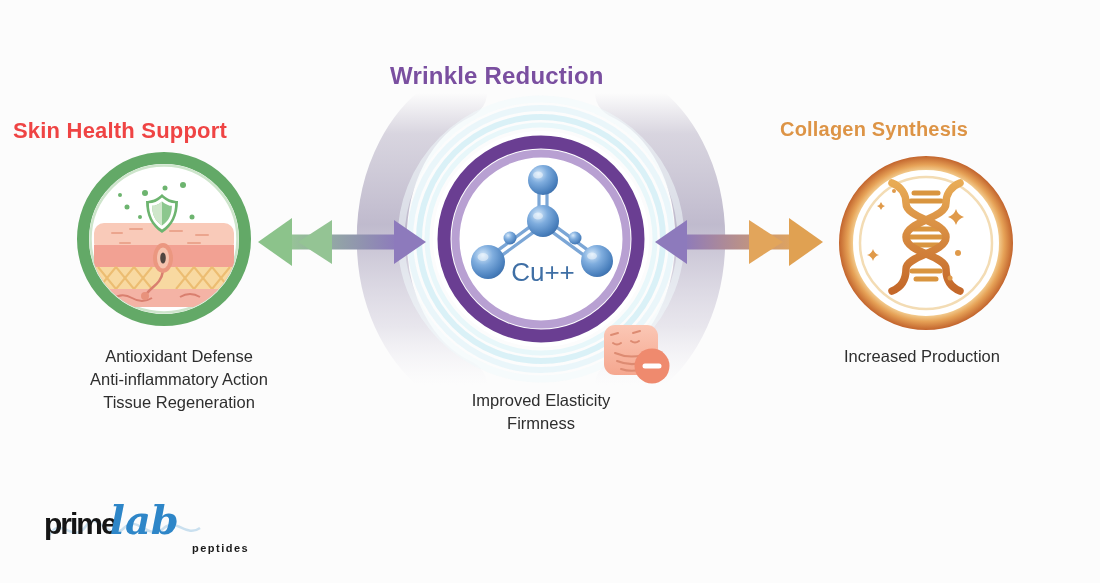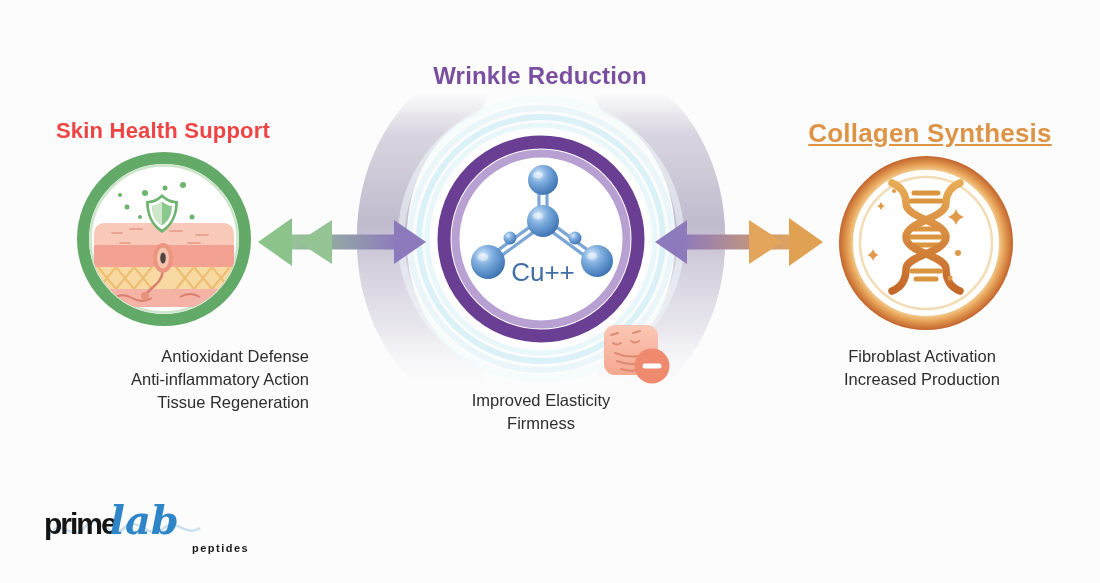--- a/index.html
+++ b/index.html
@@ -1,25 +1,25 @@
 <!DOCTYPE html>
 <html><head>
 <meta charset="utf-8">
 <style>
   html,body{margin:0;padding:0;background:#fcfcfc;}
   body{width:1100px;height:583px;position:relative;overflow:hidden;
        font-family:"Liberation Sans",sans-serif;}
   .stage{position:absolute;left:0;top:0;width:1100px;height:583px;}
   .abs{position:absolute;}
-  .h-title{position:absolute;text-align:center;font-weight:bold;letter-spacing:.2px;}
+  .h-title{position:absolute;font-weight:bold;letter-spacing:.2px;}
   #t-left  {left:13px;  top:118px; width:300px; font-size:22px; color:#ef4444;}
   #t-center{left:390px; top:62px;  width:300px; font-size:24px; color:#7a4fa0;}
-  #t-right {left:780px; top:118px; width:300px; font-size:26px; color:#dd9446;text-decoration:underline;}
+  #t-right {left:780px; top:118px; width:300px; font-size:20px; color:#dd9446;}
   .benefits{position:absolute;text-align:center;font-size:16.5px;color:#2e2e2e;line-height:23px;}
-  #b-left  {left:9px;  top:345px; width:300px;text-align:right;}
+  #b-left  {left:29px;  top:345px; width:300px;}
   #b-center{left:391px; top:389px; width:300px;}
   #b-right {left:772px; top:345px; width:300px;}
   
   .logo{position:absolute;left:44px;top:496px;width:220px;height:62px;}
   .logo-row{position:relative;z-index:2;white-space:nowrap;}
   .logo-prime{font-weight:bold;font-size:30px;color:#151515;letter-spacing:-2px;}
   .logo-lab{font-family:"DejaVu Serif",serif;font-style:italic;font-weight:bold;
             font-size:40px;color:#2e86c8;margin-left:-6px;text-align:right;}
   .logo-sub{position:absolute;z-index:2;left:112px;top:46px;width:56px;text-align:right;
             font-size:11px;font-weight:bold;letter-spacing:1.5px;color:#1a1a1a;padding-left:36px;}
@@ -237,21 +237,20 @@
   <div class="benefits" id="b-left">
     <div>Antioxidant Defense</div>
     <div>Anti-inflammatory Action</div>
     <div>Tissue Regeneration</div>
   </div>
   <div class="benefits" id="b-center">
     <div>Improved Elasticity</div>
     <div>Firmness</div>
   </div>
   <div class="benefits" id="b-right">
-    <div>Fibroblast Activation</div>
     <div>Increased Production</div>
   </div>
 
   <div class="logo">
     <svg class="logo-underlay" width="170" height="50" viewBox="0 0 170 50">
       <path d="M 4 36 C 16 10, 28 44, 42 24 C 54 6, 64 42, 80 26 C 94 12, 104 40, 120 26 C 132 15, 142 36, 156 26" fill="none" stroke="#b5d4ea" stroke-width="2.5" opacity="0.7"></path>
     </svg>
     <div class="logo-row">
       <span class="logo-prime">prime</span><span class="logo-lab">lab</span>
     </div>

